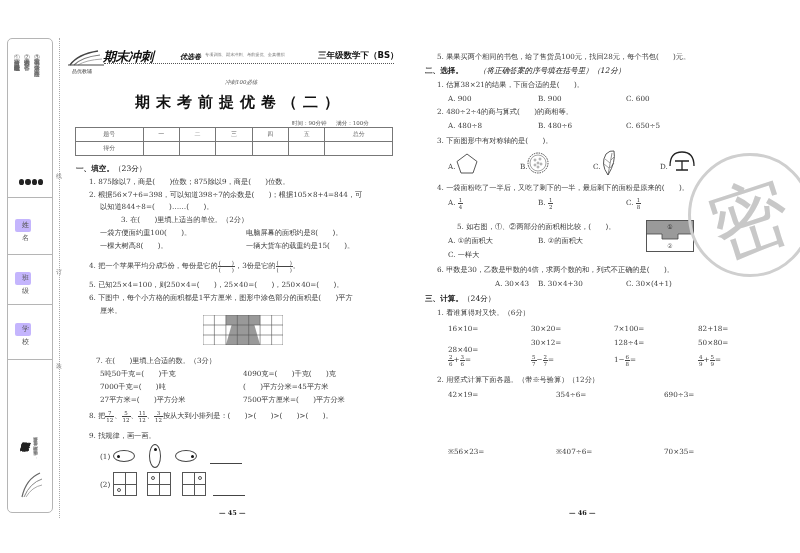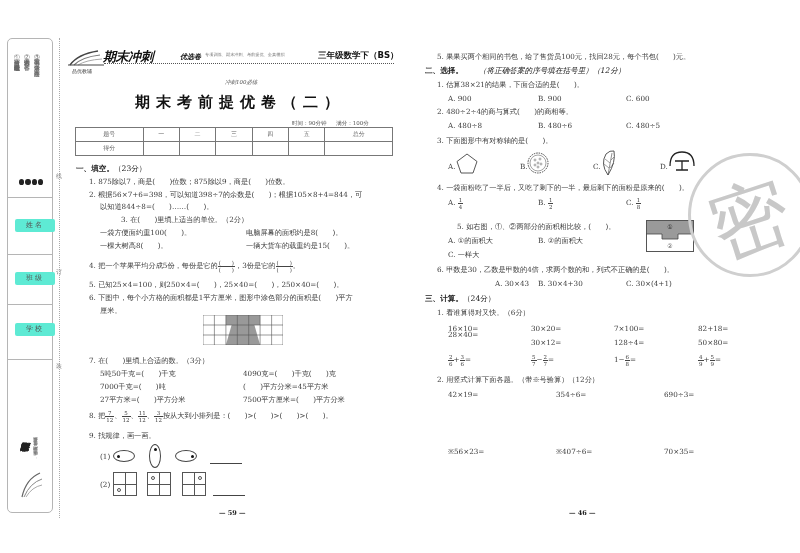--- a/index.html
+++ b/index.html
@@ -6,21 +6,21 @@
   html, body { width: 800px; height: 553px; background: #ffffff; overflow: hidden; }
   body { position: relative; font-family: "DejaVu Serif", "Liberation Serif", serif; color: #333; }
   .abs { position: absolute; }
   .txt { font-size: 7.2px; line-height: 9px; white-space: nowrap; color: #3a3a3a; }
   .sec { font-size: 7.6px; font-weight: bold; color: #222; white-space: nowrap; }
   .sec .sub { font-weight: normal; }
 
   
   .sidebar { left: 7px; top: 38px; width: 46px; height: 475px; border: 1px solid #b5b5b5; border-radius: 5px; }
   .sb-div { position: absolute; left: 0; width: 100%; border-top: 1px solid #b5b5b5; }
-  .sb-label { position: absolute; left: 7px; width: 40px; height: 13px; background: #5eead4; border-radius: 2px; font-size: 7px; text-align: center; line-height: 13px; color: #555; letter-spacing: 2px; }
+  .sb-label { position: absolute; left: 7px; width: 16px; height: 13px; background: #c4b5fd; border-radius: 2px; font-size: 7px; text-align: right; line-height: 13px; color: #555; letter-spacing: 2px; }
   .sb-vert { position: absolute; writing-mode: vertical-rl; font-size: 5.8px; color: #666; white-space: nowrap; line-height: 7px; }
   .sb-dots { position: absolute; left: 11px; top: 140px; width: 24px; height: 7px; display: flex; gap: 1px; }
   .sb-dots span { width: 6px; height: 6px; border-radius: 50%; background: #222; display: inline-block; }
   .sb-brand { position: absolute; left: 12px; top: 355px; writing-mode: vertical-rl; transform: rotate(180deg); font-size: 9px; font-weight: bold; color: #222; font-style: italic; }
   .sb-brand-sub { position: absolute; left: 25px; top: 355px; writing-mode: vertical-rl; transform: rotate(180deg); font-size: 4.5px; color: #777; }
   .bind-line { position: absolute; top: 38px; width: 0; height: 480px; border-left: 1px dotted #aaa; }
   .bind-char { position: absolute; font-size: 6px; color: #888; }
 
   
   .logo-sweep { left: 68px; top: 50px; width: 36px; height: 16px; }
@@ -159,21 +159,21 @@
       <line x1="22.9" y1="0" x2="22.9" y2="30"></line>
     <line x1="34.3" y1="0" x2="34.3" y2="30"></line>
       <line x1="45.7" y1="0" x2="45.7" y2="30"></line>
     <line x1="57.1" y1="0" x2="57.1" y2="30"></line>
       <line x1="68.6" y1="0" x2="68.6" y2="30"></line>
     <line x1="0" y1="10" x2="80" y2="10"></line>
       <line x1="0" y1="20" x2="80" y2="20"></line>
   </g>
 </svg>
 
-<div class="abs txt" style="left:89px;top:356px;">7. 在(　　)里填上合适的数。（3分）</div>
+<div class="abs txt" style="left:96px;top:356px;">7. 在(　　)里填上合适的数。（3分）</div>
 <div class="abs txt" style="left:100px;top:369px;">5吨50千克=(　　)千克</div>
 <div class="abs txt" style="left:243px;top:369px;">4090克=(　　)千克(　　)克</div>
 <div class="abs txt" style="left:100px;top:382px;">7000千克=(　　)吨</div>
 <div class="abs txt" style="left:243px;top:382px;">(　　)平方分米=45平方米</div>
 <div class="abs txt" style="left:100px;top:395px;">27平方米=(　　)平方分米</div>
 <div class="abs txt" style="left:243px;top:395px;">7500平方厘米=(　　)平方分米</div>
 
 <div class="abs txt" style="left:89px;top:410px;">
   <span>8. 把</span><span class="frac"><span class="n">7</span><span class="d">12</span></span>、<span class="frac"><span class="n">5</span><span class="d">12</span></span>、<span class="frac"><span class="n">11</span><span class="d">12</span></span>、<span class="frac"><span class="n">3</span><span class="d">12</span></span><span>按从大到小排列是：(　　)&gt;(　　)&gt;(　　)&gt;(　　)。</span>
 </div>
@@ -196,34 +196,34 @@
     <div class="ring" style="left:3px;top:15px;"></div>
   </div>
 <div class="sq4" style="left:147px;top:472px;">
     <div class="ring" style="left:3px;top:3px;"></div>
   </div>
 <div class="sq4" style="left:182px;top:472px;">
     <div class="ring" style="left:15px;top:3px;"></div>
   </div>
 <div class="blank-line" style="left:213px;top:495px;"></div>
 
-<div class="abs page-no" style="left:219px;top:509px;">— 59 —</div>
+<div class="abs page-no" style="left:219px;top:509px;">— 45 —</div>
 
 <div class="abs txt" style="left:437px;top:52px;">5. 果果买两个相同的书包，给了售货员100元，找回28元，每个书包(　　)元。</div>
 <div class="abs sec" style="left:425px;top:66px;">
   <span>二、选择。</span><span class="sub" style="font-style:italic;margin-left:16px;">（将正确答案的序号填在括号里）（12分）</span>
 </div>
 <div class="abs txt" style="left:437px;top:80px;">1. 估算38×21的结果，下面合适的是(　　)。</div>
 <div class="abs txt" style="left:448px;top:94px;">A. 900</div>
 <div class="abs txt" style="left:538px;top:94px;">B. 900</div>
 <div class="abs txt" style="left:626px;top:94px;">C. 600</div>
 <div class="abs txt" style="left:437px;top:107px;">2. 480÷2÷4的商与算式(　　)的商相等。</div>
 <div class="abs txt" style="left:448px;top:121px;">A. 480÷8</div>
 <div class="abs txt" style="left:538px;top:121px;">B. 480÷6</div>
-<div class="abs txt" style="left:626px;top:121px;">C. 480÷5</div>
+<div class="abs txt" style="left:626px;top:121px;">C. 650÷5</div>
 <div class="abs txt" style="left:437px;top:136px;">3. 下面图形中有对称轴的是(　　)。</div>
 
 <div class="abs txt" style="left:448px;top:162px;">A.</div>
 <svg class="abs" style="left:456px;top:153px;" width="22" height="22" viewBox="0 0 22 22">
   <polygon points="11,1 21,8.5 17,20 5,20 1,8.5" fill="none" stroke="#444" stroke-width="0.9"></polygon>
 </svg>
 <div class="abs txt" style="left:520px;top:162px;">B.</div>
 <svg class="abs" style="left:527px;top:152px;" width="22" height="22" viewBox="0 0 22 22">
   <circle cx="11" cy="11" r="10" fill="none" stroke="#444" stroke-width="1" stroke-dasharray="1.5 1"></circle>
   <circle cx="11" cy="11" r="8" fill="none" stroke="#666" stroke-width="0.6"></circle>
@@ -270,21 +270,21 @@
 
 <div class="abs sec" style="left:425px;top:294px;">
   <span>三、计算。</span><span class="sub">（24分）</span>
 </div>
 <div class="abs txt" style="left:437px;top:308px;">1. 看谁算得对又快。（6分）</div>
 
 <div class="abs txt" style="left:448px;top:324px;">16×10=</div>
 <div class="abs txt" style="left:531px;top:324px;">30×20=</div>
 <div class="abs txt" style="left:614px;top:324px;">7×100=</div>
 <div class="abs txt" style="left:698px;top:324px;">82+18=</div>
-<div class="abs txt" style="left:448px;top:330px;">28×40=</div>
+<div class="abs txt" style="left:448px;top:345px;">28×40=</div>
 <div class="abs txt" style="left:531px;top:338px;">30×12=</div>
 <div class="abs txt" style="left:614px;top:338px;">128÷4=</div>
 <div class="abs txt" style="left:698px;top:338px;">50×80=</div>
 
 <div class="abs txt" style="left:448px;top:354px;"><span class="frac"><span class="n">2</span><span class="d">6</span></span><span>+</span><span class="frac"><span class="n">3</span><span class="d">6</span></span>=</div>
 <div class="abs txt" style="left:531px;top:354px;"><span class="frac"><span class="n">5</span><span class="d">7</span></span><span>−</span><span class="frac"><span class="n">2</span><span class="d">7</span></span>=</div>
 <div class="abs txt" style="left:614px;top:354px;"><span>1−</span><span class="frac"><span class="n">6</span><span class="d">8</span></span>=</div>
 <div class="abs txt" style="left:698px;top:354px;"><span class="frac"><span class="n">4</span><span class="d">9</span></span><span>+</span><span class="frac"><span class="n">5</span><span class="d">9</span></span>=</div>
 
 <div class="abs txt" style="left:437px;top:375px;">2. 用竖式计算下面各题。（带※号验算）（12分）</div>

